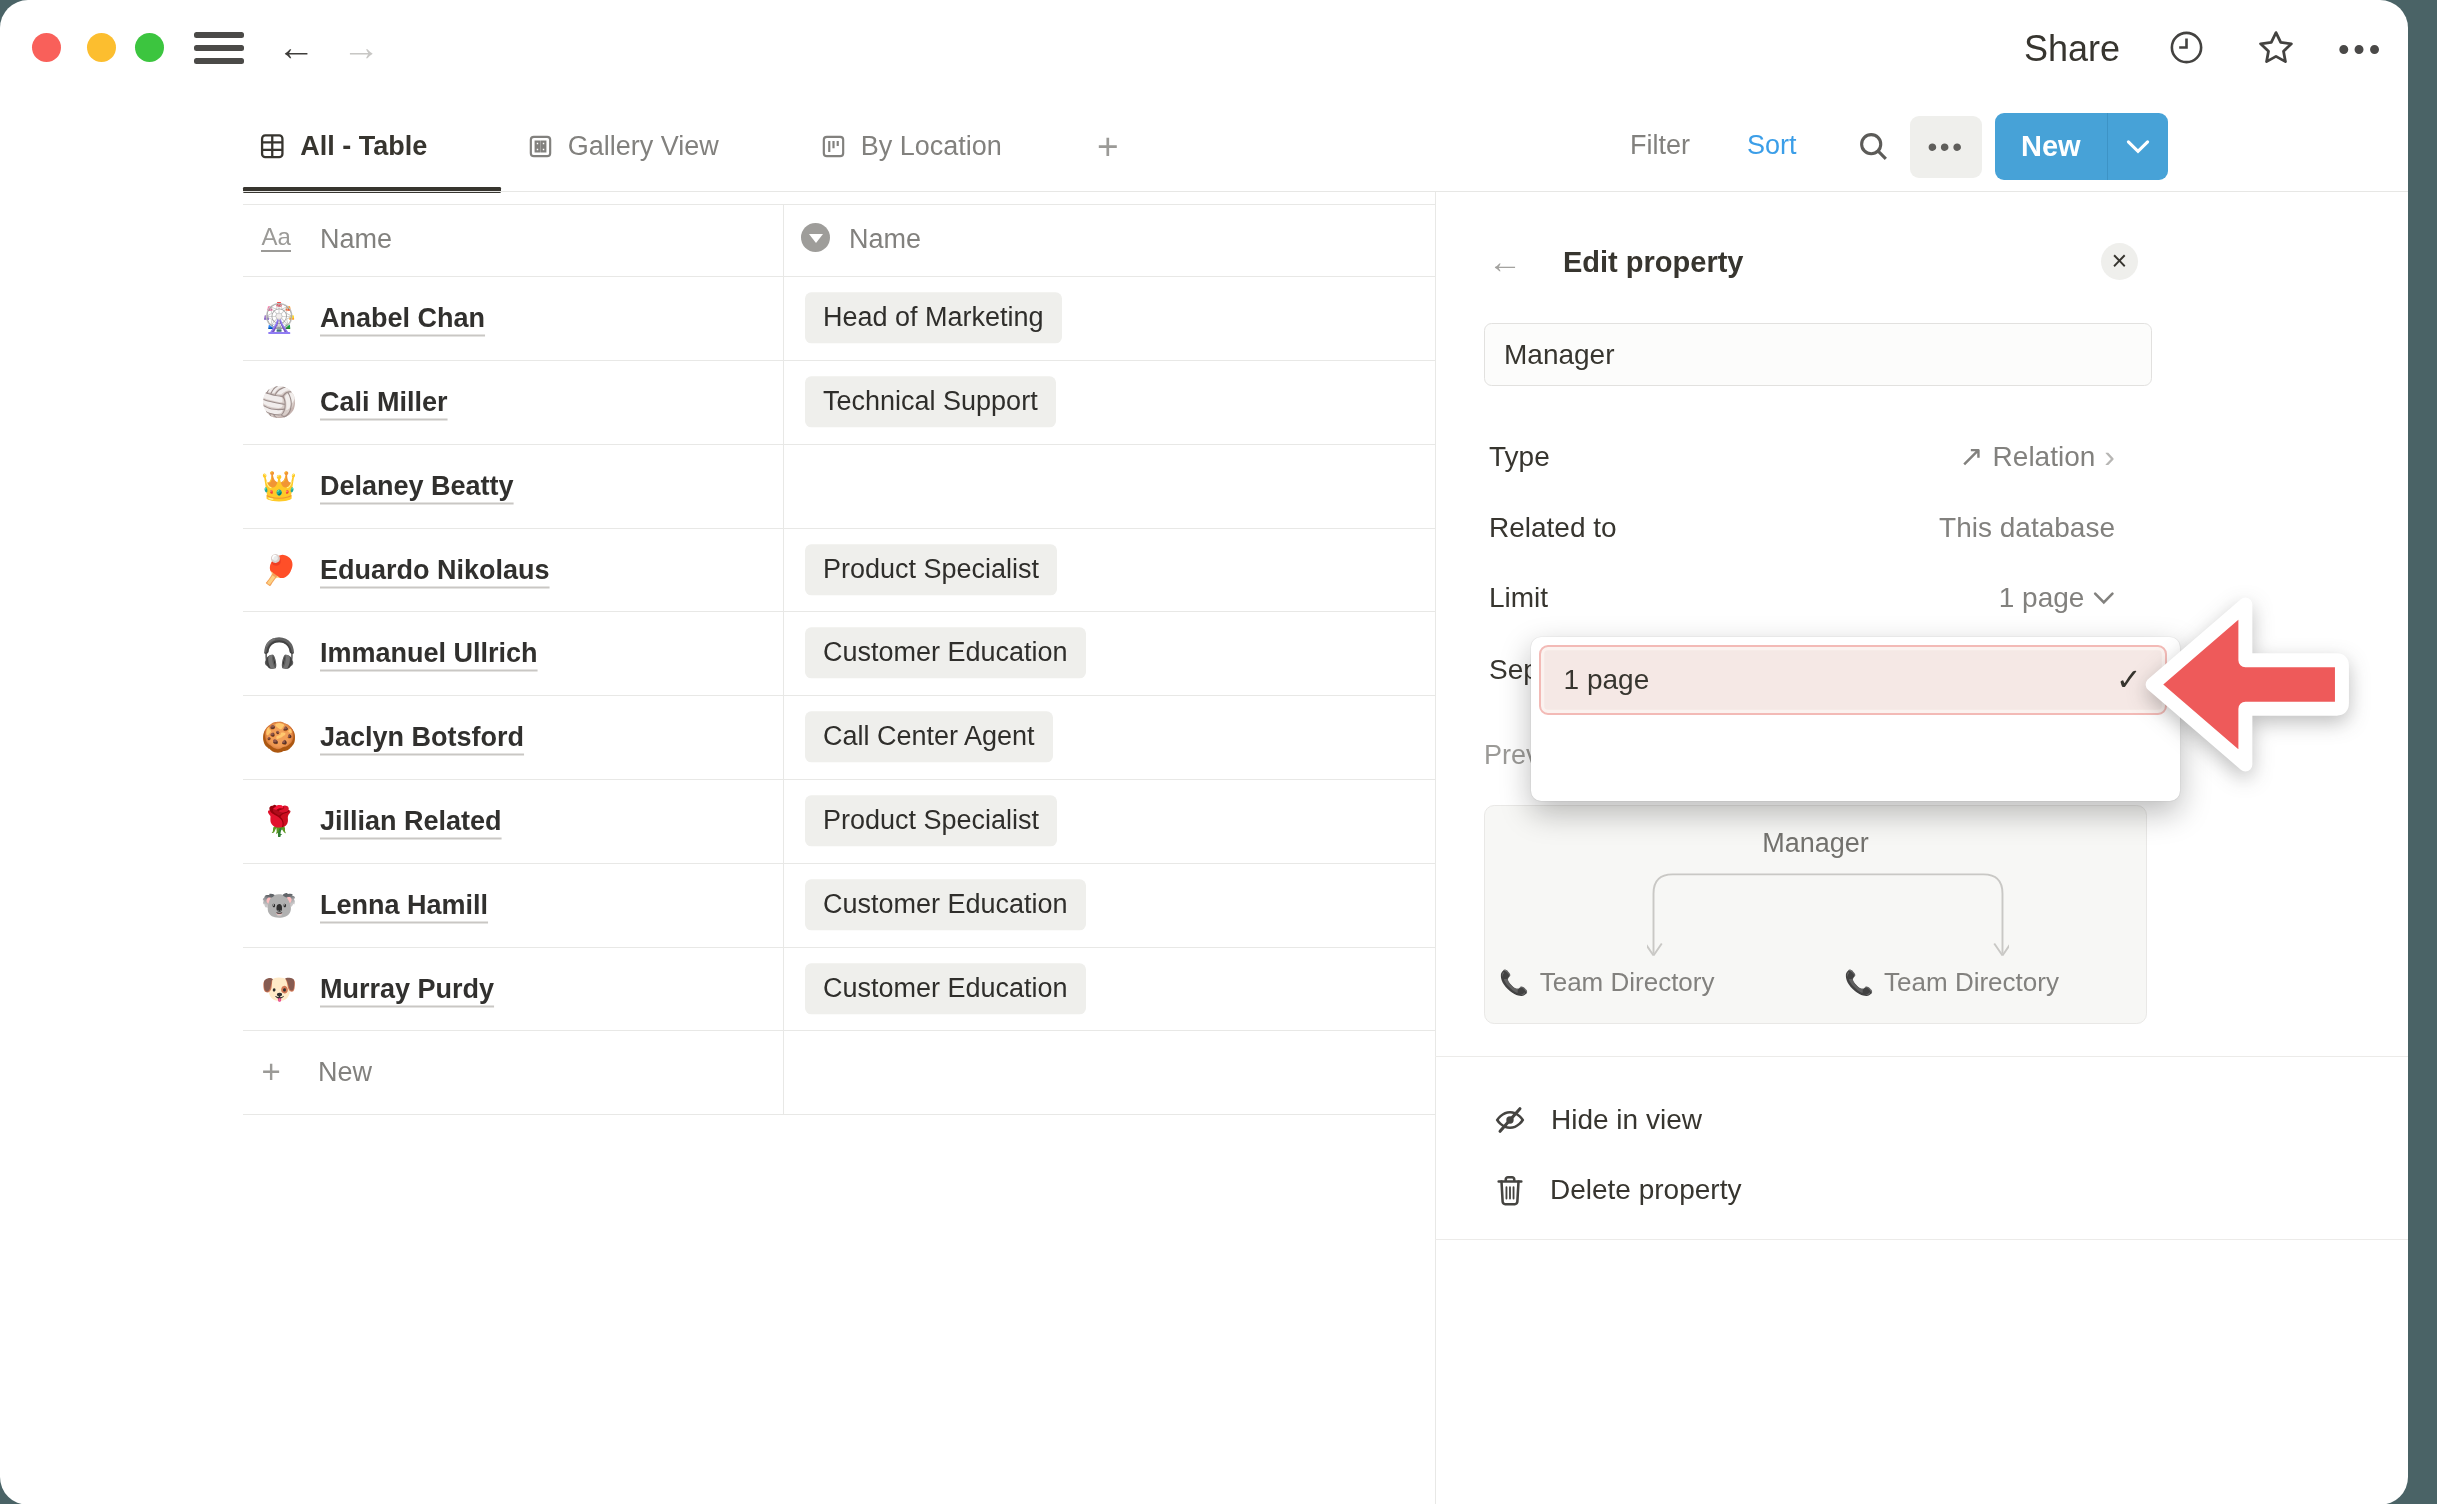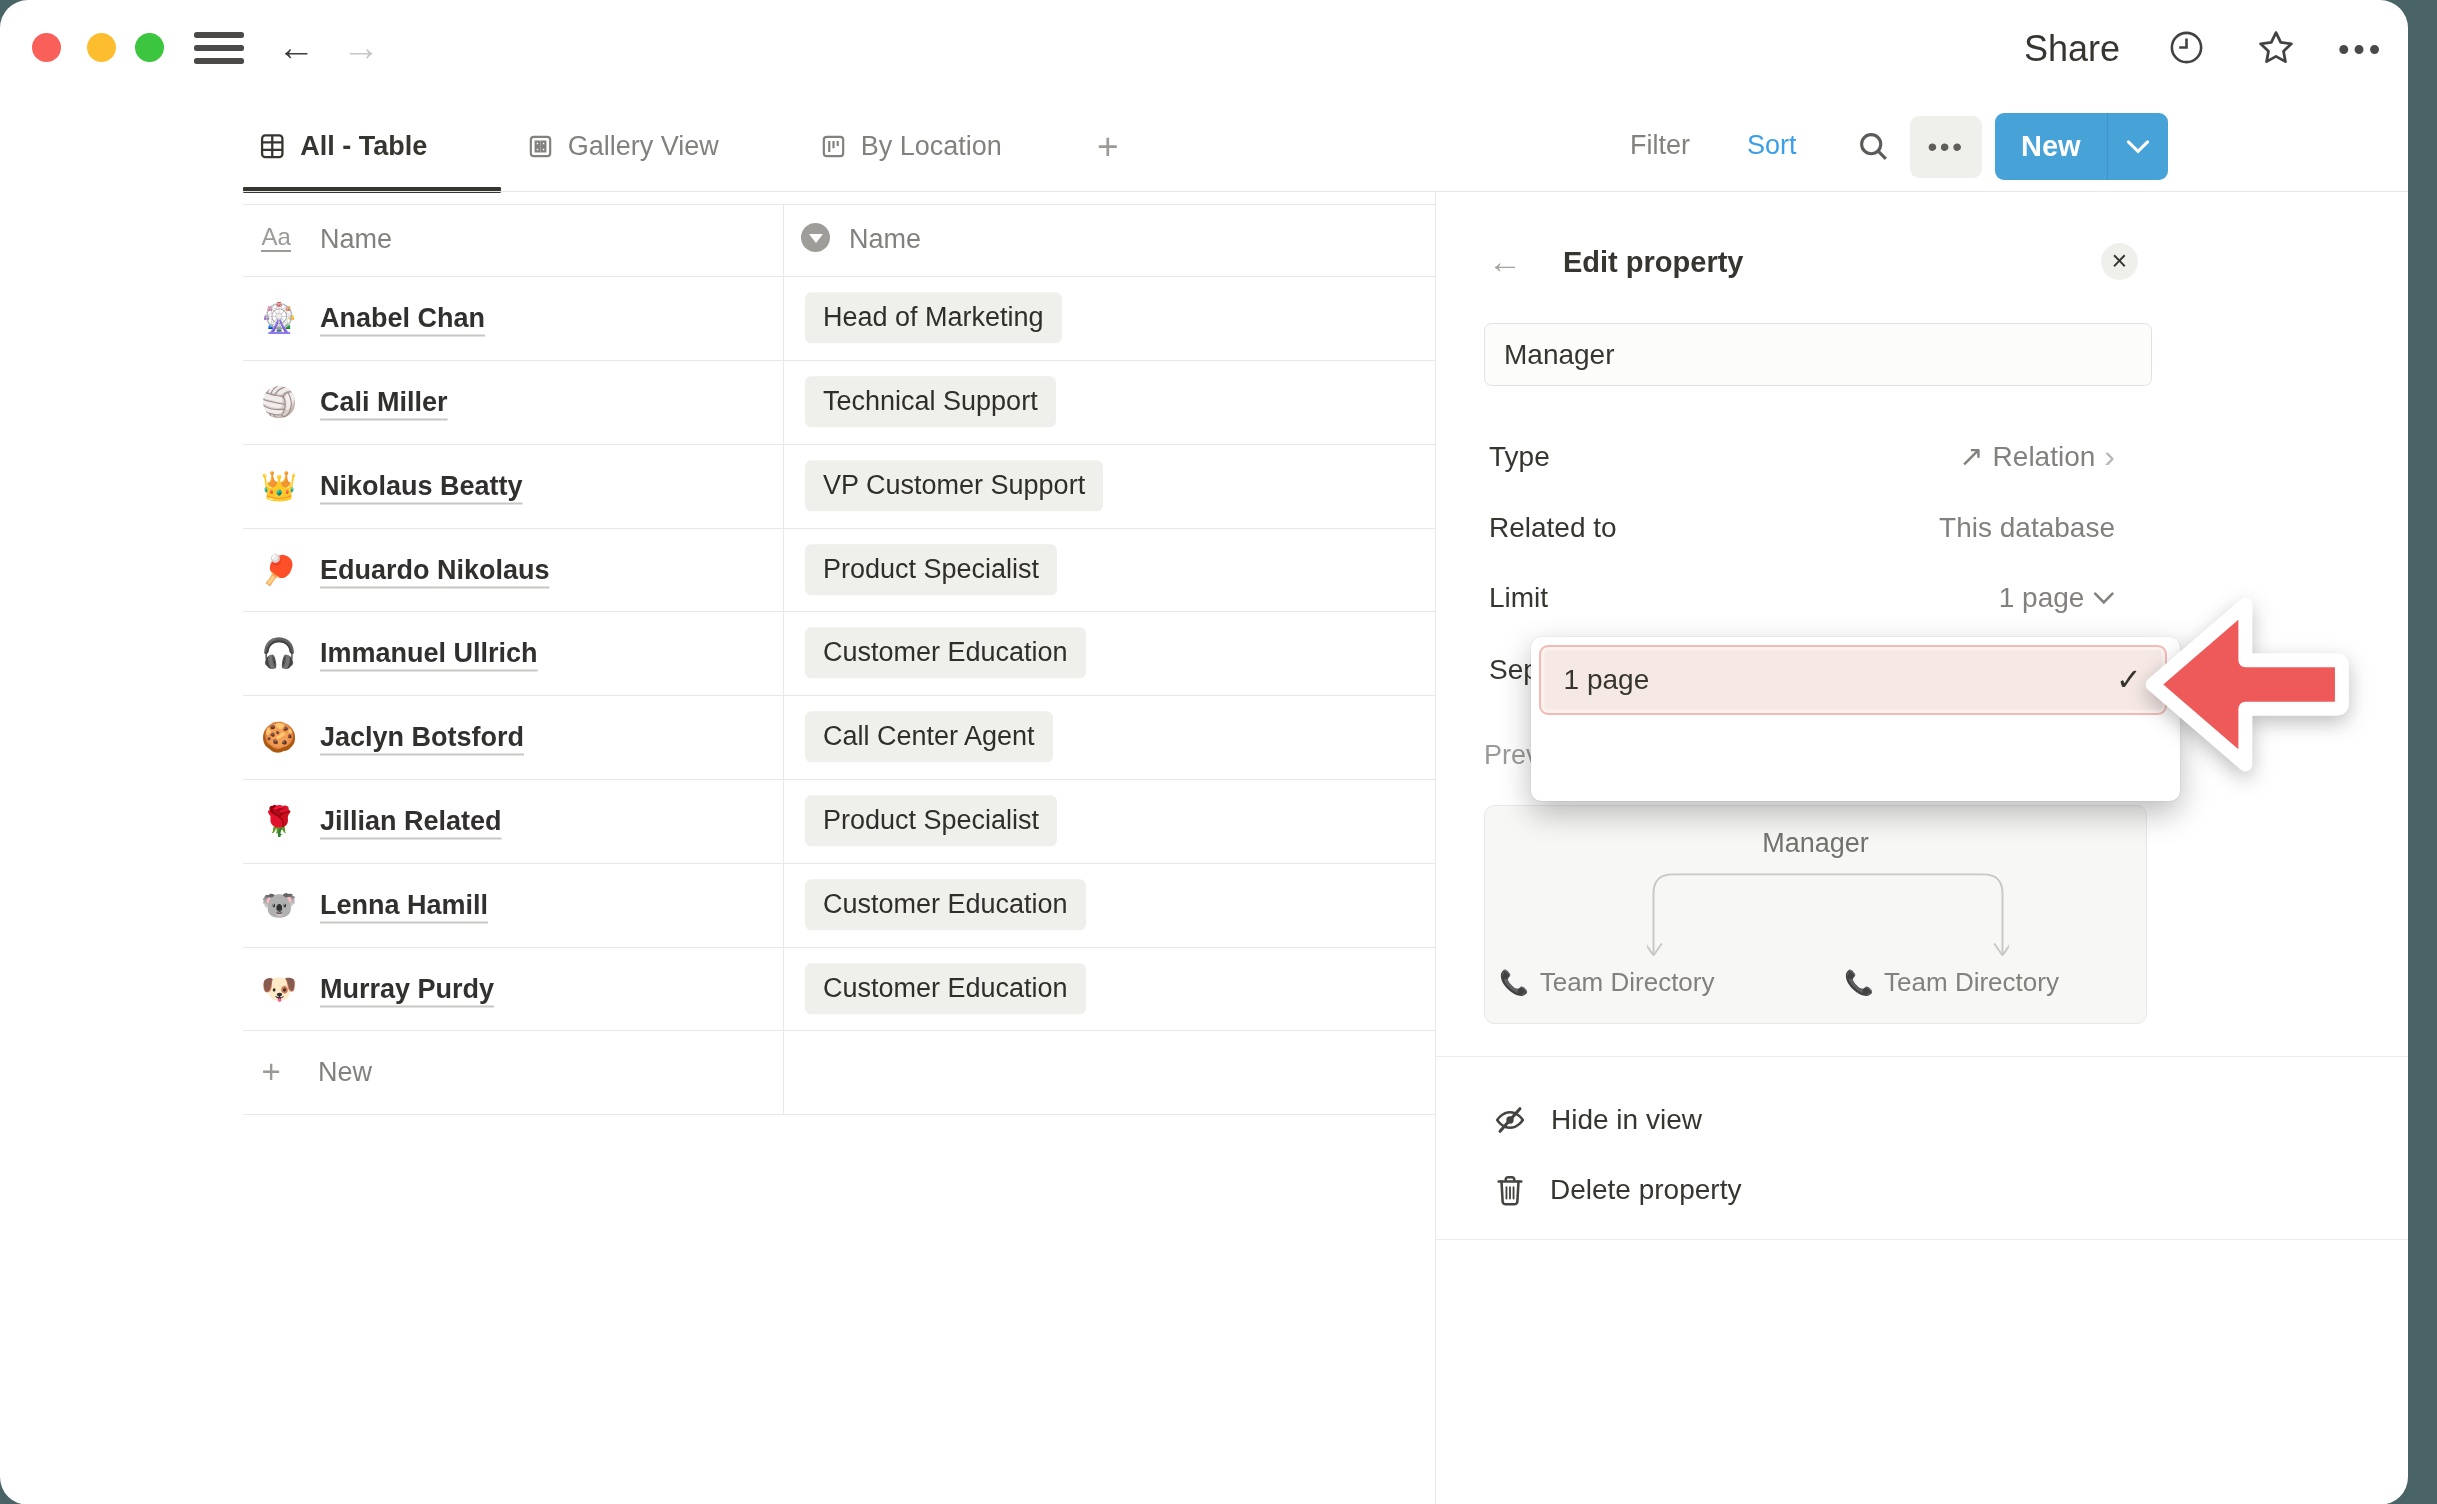--- a/index.html
+++ b/index.html
@@ -142,22 +142,21 @@
     <span class="rname">Anabel Chan</span>
     <span class="pill">Head of Marketing</span>
   </div>
   <div class="trow" style="top:360px;">
     <span class="emoji">🏐</span>
     <span class="rname">Cali Miller</span>
     <span class="pill">Technical Support</span>
   </div>
   <div class="trow" style="top:444px;">
     <span class="emoji">👑</span>
-    <span class="rname">Nikolaus Beatty</span>
-    <span class="pill">VP Customer Support</span>
+    <span class="rname">Delaney Beatty</span>
   </div>
   <div class="trow" style="top:528px;">
     <span class="emoji">🏓</span>
     <span class="rname">Eduardo Nikolaus</span>
     <span class="pill">Product Specialist</span>
   </div>
   <div class="trow" style="top:611px;">
     <span class="emoji">🎧</span>
     <span class="rname">Immanuel Ullrich</span>
     <span class="pill">Customer Education</span>

